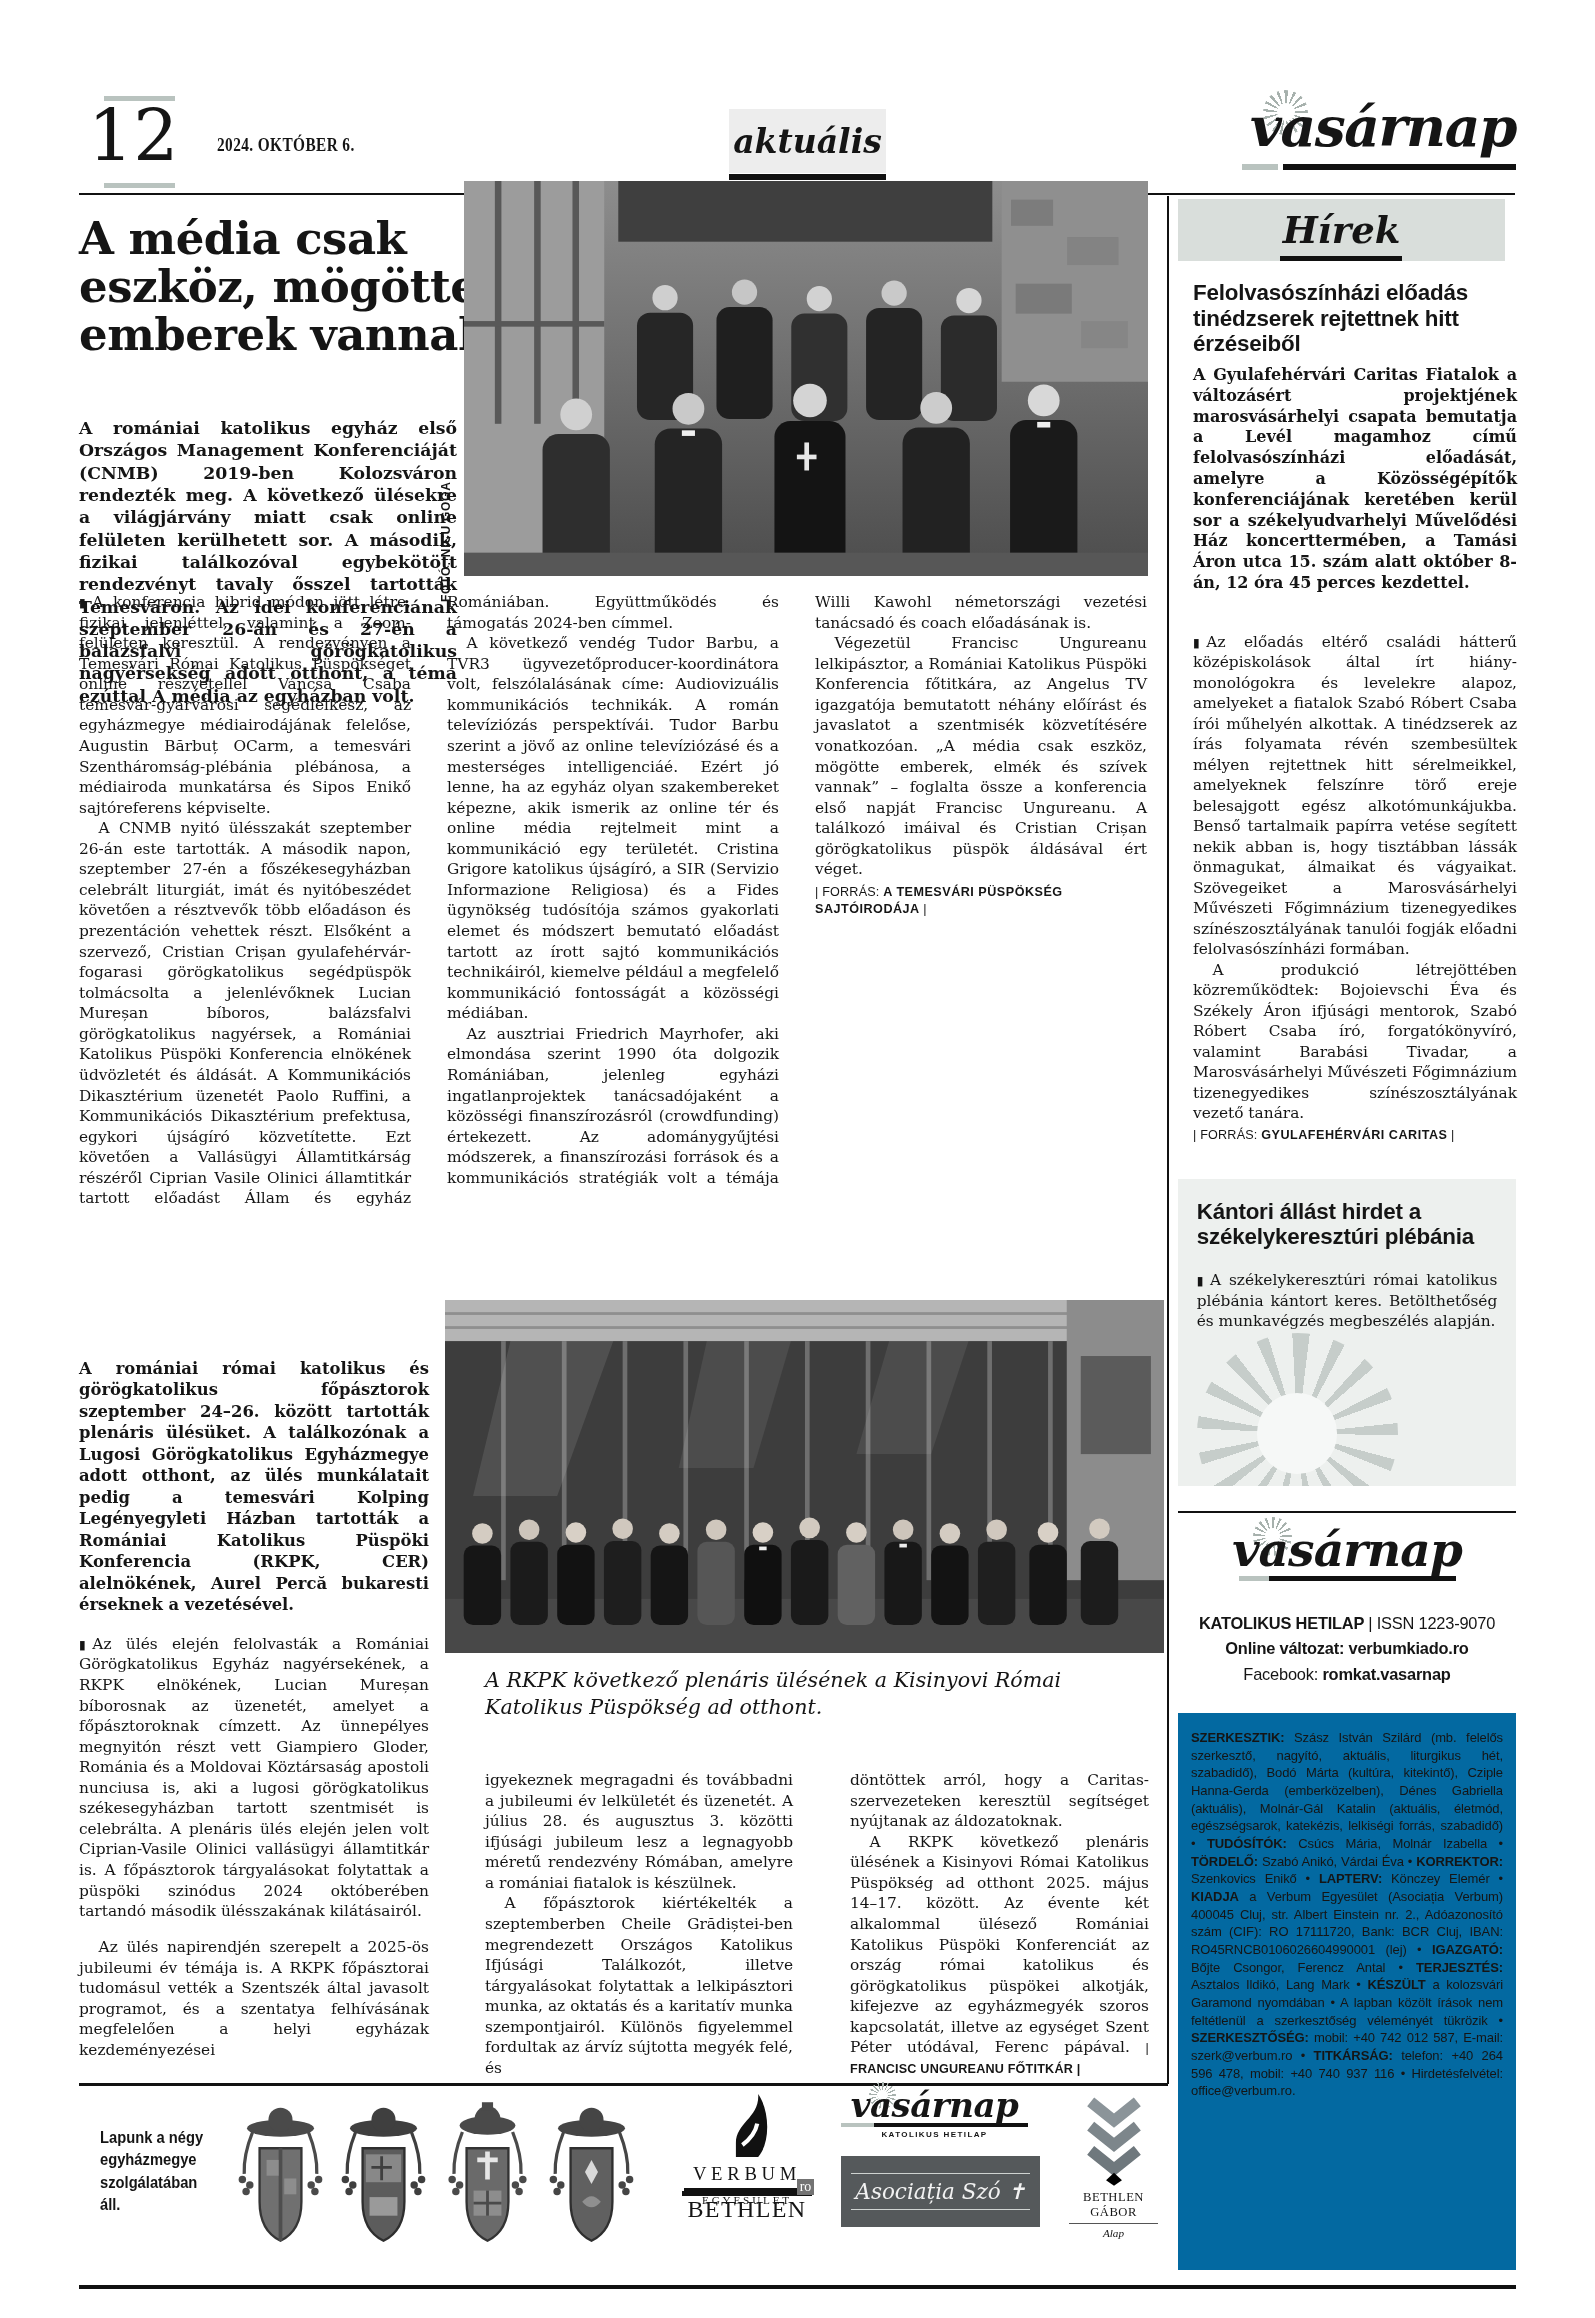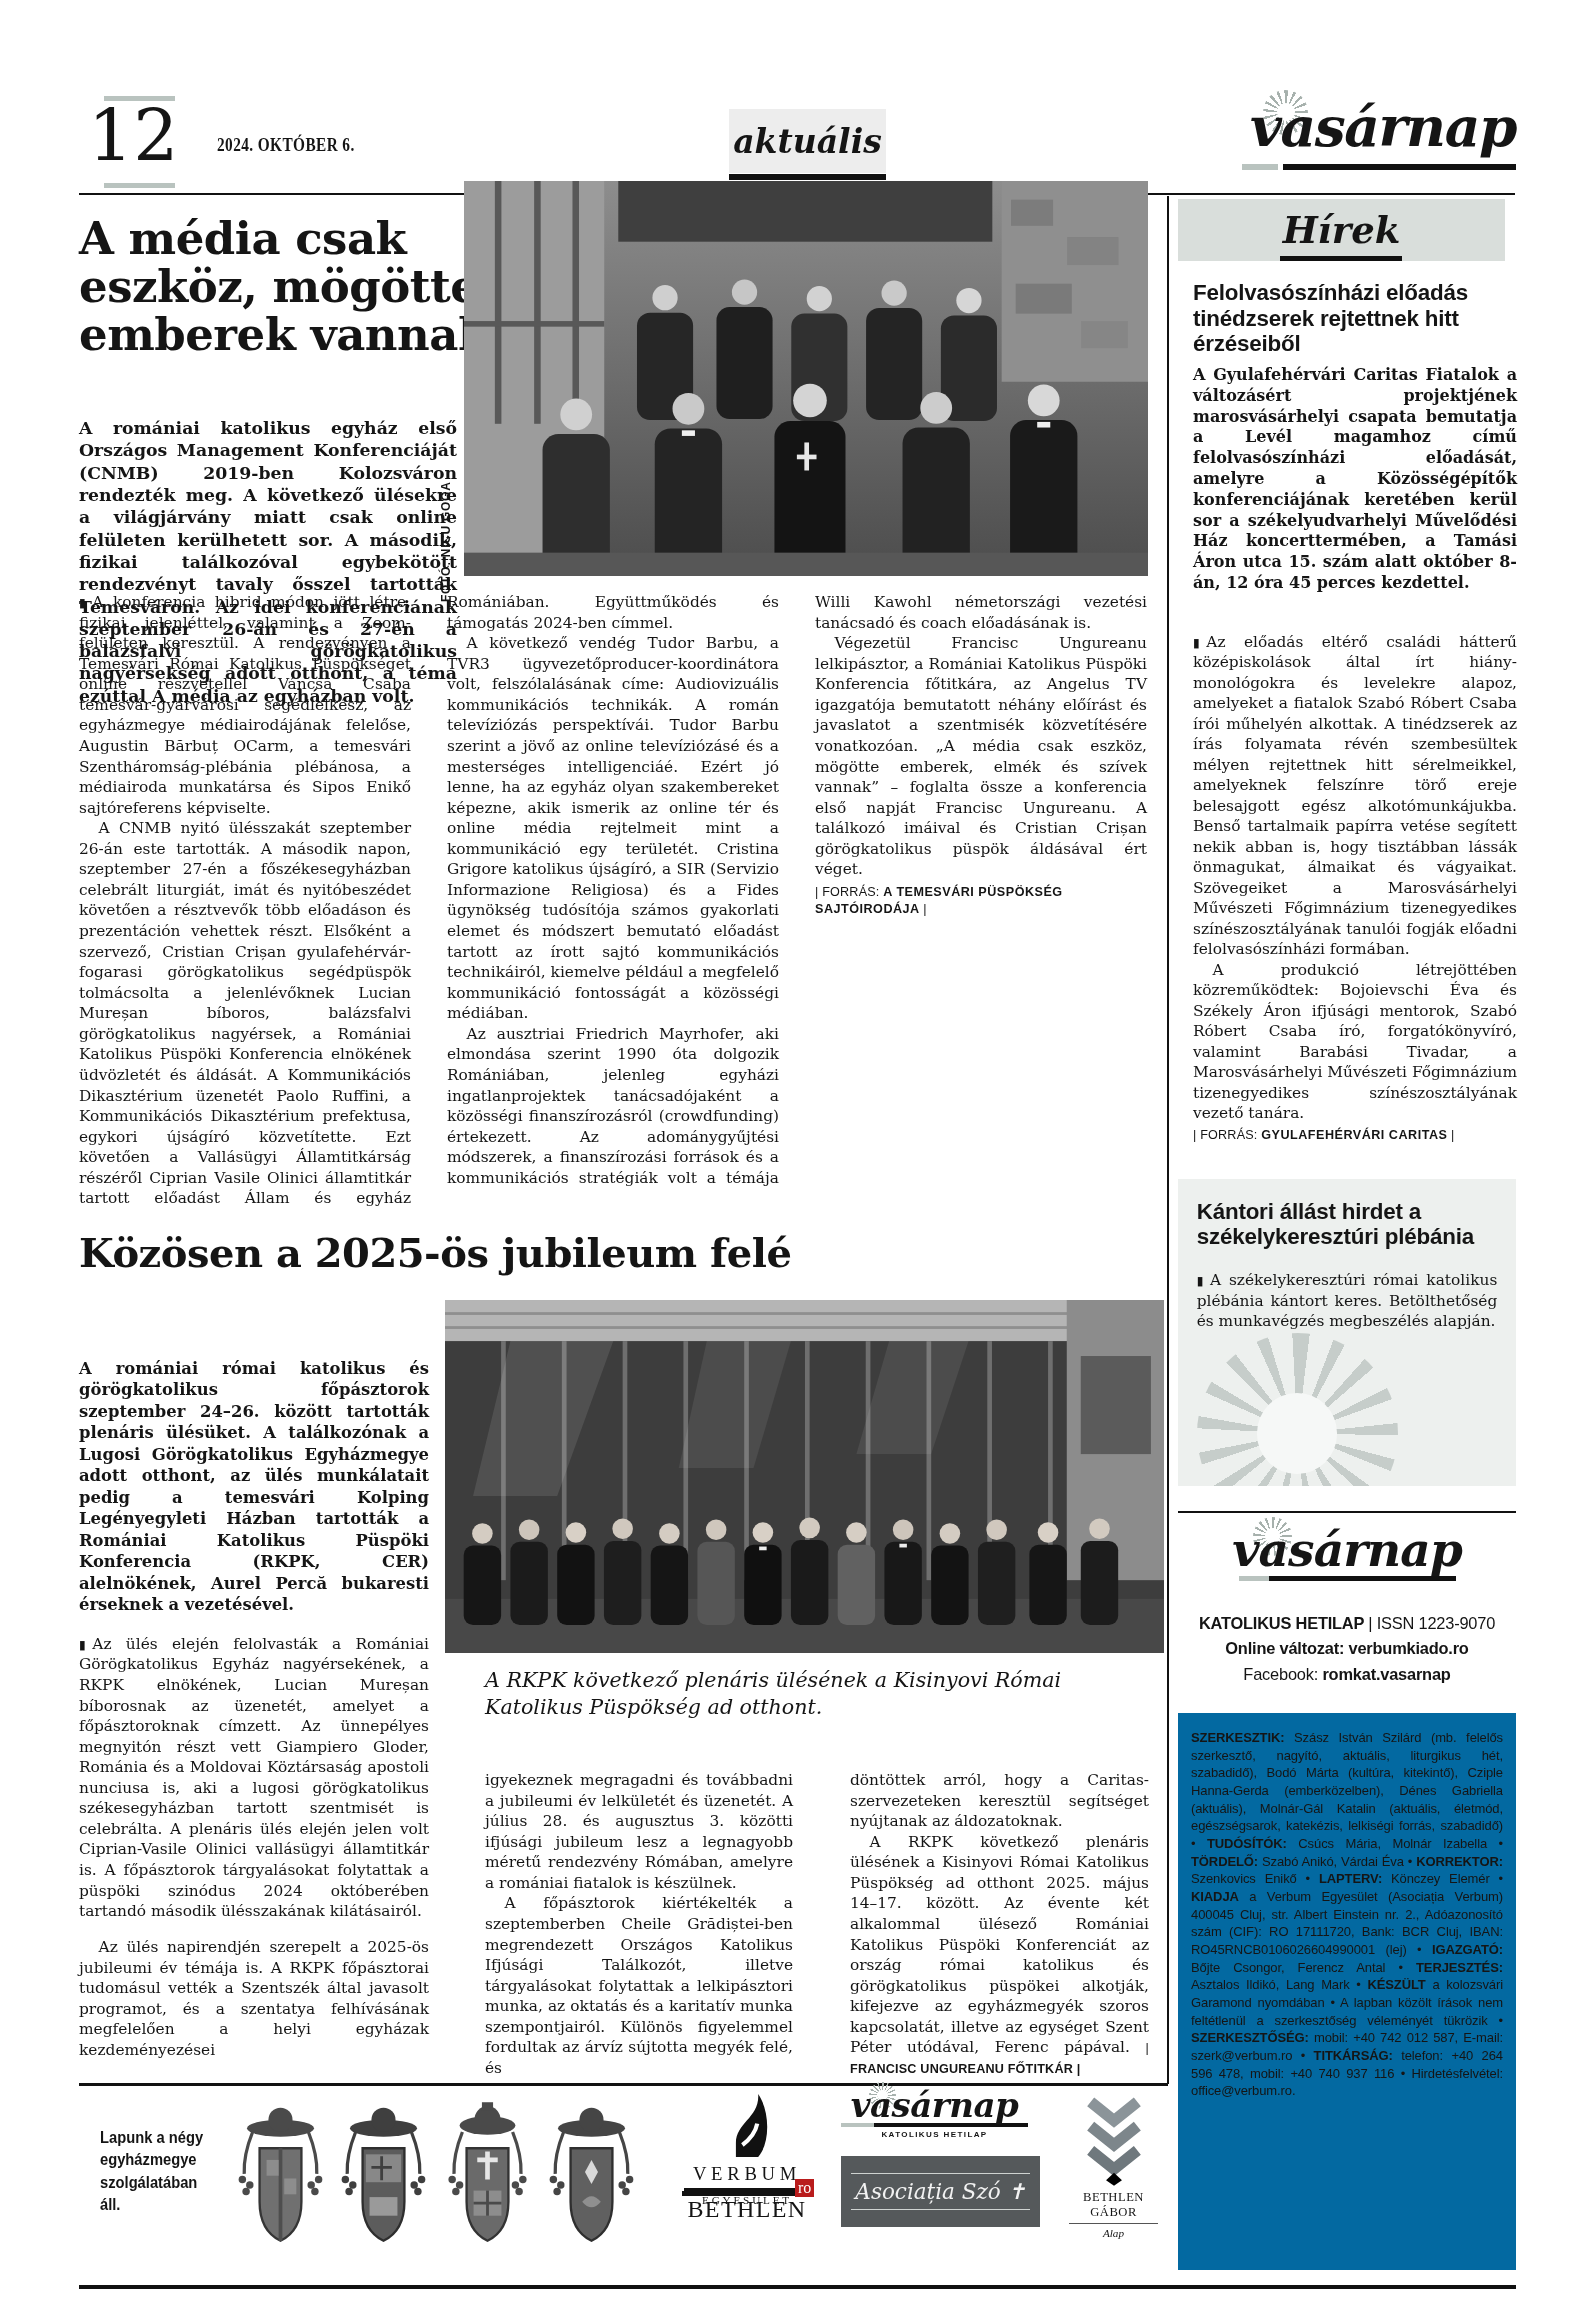--- a/index.html
+++ b/index.html
@@ -67,22 +67,22 @@
   
   #strip-text{left:100px;top:2127px;width:117px;font-family:"Liberation Sans",sans-serif;font-weight:bold;
               font-size:16px;line-height:1.4;transform:scaleX(.92);transform-origin:left;}
   .crest{top:2099px;width:93px;height:159px;}
   #verbum{left:679px;top:2093px;width:136px;text-align:center;}
   #verbum .vname{font-family:"Liberation Serif",serif;font-size:18.7px;letter-spacing:4.7px;margin-top:2.8px;}
   #verbum .vrule{height:2.3px;background:#111;margin:3.7px 4.7px;}
   #verbum .vsub{font-family:"Liberation Serif",serif;font-size:11.2px;letter-spacing:2.8px;}
   #romkat{left:679px;top:2191px;width:136px;text-align:center;}
   #romkat .rbar{position:relative;height:4.7px;background:#111;margin:0 2.8px;}
-  #romkat .ro{position:absolute;right:-1.9px;top:-12px;background:#b91c1c;color:#fff;font-family:"Liberation Serif",serif;
-              font-size:16px;padding:0 2.8px;}
+  #romkat .ro{position:absolute;right:-1.9px;top:-12px;background:#737373;color:#fff;font-family:"Liberation Serif",serif;
+              font-size:14px;padding:0 2.8px;}
   #romkat .rname{font-family:"Liberation Serif",serif;font-size:24px;letter-spacing:1.4px;line-height:1.1;}
   #vas-mini{left:841px;top:2088px;width:187px;text-align:center;}
   #vas-mini .word{position:relative;z-index:1;font-style:italic;font-weight:bold;font-size:34px;letter-spacing:-0.5px;
                   font-family:"DejaVu Serif",serif;line-height:1;}
   #vas-mini .mrule{display:flex;margin-top:0.9px;}
   #vas-mini .mrule .g{height:4.2px;background:#b9c3bf;width:33px;}
   #vas-mini .mrule .b{height:4.2px;background:#111;flex:1;}
   #vas-mini .msub{font-family:"Liberation Sans",sans-serif;font-weight:bold;font-size:8px;letter-spacing:1.4px;margin-top:2.8px;}
   #kerszo{left:841px;top:2156px;width:199px;height:71px;background:#55595b;color:#f2f2f2;display:flex;
           flex-direction:column;align-items:center;justify-content:center;}
@@ -176,21 +176,20 @@
     <p class="mk" data-name="article1-paragraph">A konferencia hibrid módon jött létre, fizikai jelenléttel, valamint a Zoom-felületen keresztül. A rendezvényen a Temesvári Római Katolikus Püspökséget online részvétellel Váncsa Csaba temesvár-gyárvárosi segédlelkész, az egyházmegye médiairodájának felelőse, Augustin Bărbuț OCarm, a temesvári Szentháromság-plébánia plébánosa, a médiairoda munkatársa és Sipos Enikő sajtóreferens képviselte.</p>
     <p class="indent" data-name="article1-paragraph">A CNMB nyitó ülésszakát szeptember 26-án este tartották. A második napon, szeptember 27-én a főszékesegyházban celebrált liturgiát, imát és nyitóbeszédet követően a résztvevők több előadáson és prezentáción vehettek részt. Elsőként a szervező, Cristian Crișan gyulafehérvár-fogarasi görögkatolikus segédpüspök tolmácsolta a jelenlévőknek Lucian Mureșan bíboros, balázsfalvi görögkatolikus nagyérsek, a Romániai Katolikus Püspöki Konferencia elnökének üdvözletét és áldását. A Kommunikációs Dikasztérium üzenetét Paolo Ruffini, a Kommunikációs Dikasztérium prefektusa, egykori újságíró közvetítette. Ezt követően a Vallásügyi Államtitkárság részéről Ciprian Vasile Olinici államtitkár tartott előadást Állam és egyház Romániában. Együttműködés és támogatás 2024-ben címmel.</p>
     <p class="indent" data-name="article1-paragraph">A következő vendég Tudor Barbu, a TVR3 ügyvezetőproducer-koordinátora volt, felszólalásának címe: Audiovizuális kommunikációs technikák. A román televíziózás perspektívái. Tudor Barbu szerint a jövő az online televíziózásé és a mesterséges intelligenciáé. Ezért jó lenne, ha az egyház olyan szakembereket képezne, akik ismerik az online tér és online média rejtelmeit mint a kommunikáció egy területét. Cristina Grigore katolikus újságíró, a SIR (Servizio Informazione Religiosa) és a Fides ügynökség tudósítója számos gyakorlati elemet és módszert bemutató előadást tartott az írott sajtó kommunikációs technikáiról, kiemelve például a megfelelő kommunikáció fontosságát a közösségi médiában.</p>
     <p class="indent" data-name="article1-paragraph">Az ausztriai Friedrich Mayrhofer, aki elmondása szerint 1990 óta dolgozik Romániában, jelenleg egyházi ingatlanprojektek tanácsadójaként a közösségi finanszírozásról (crowdfunding) értekezett. Az adománygyűjtési módszerek, a finanszírozási források és a kommunikációs stratégiák volt a témája Willi Kawohl németországi vezetési tanácsadó és coach előadásának is.</p>
     <p class="indent" data-name="article1-paragraph">Végezetül Francisc Ungureanu lelkipásztor, a Romániai Katolikus Püspöki Konferencia főtitkára, az Angelus TV igazgatója bemutatott néhány előírást és javaslatot a szentmisék közvetítésére vonatkozóan. „A média csak eszköz, mögötte emberek, elmék és szívek vannak” – foglalta össze a konferencia első napját Francisc Ungureanu. A találkozó imáival és Cristian Crișan görögkatolikus püspök áldásával ért véget.</p>
     <div class="srcline" data-name="article1-source">
       <span>| FORRÁS: </span><b>A TEMESVÁRI PÜSPÖKSÉG SAJTÓIRODÁJA</b><span> |</span>
     </div>
   </div>
 
-  <h1 class="abs" id="a2-headline" style="margin:0;" data-name="article2-headline">Közösen a 2025-ös jubileum felé</h1>
 
   <svg class="abs" id="photo2" viewBox="0 0 1538 756" preserveAspectRatio="none" data-name="bishops-group-photo">
     <rect width="1538" height="756" fill="#3d3d3d"></rect>
     <rect x="0" y="0" width="1538" height="88" fill="#b5b5b5"></rect>
     <rect x="0" y="26" width="1538" height="6" fill="#8f8f8f"></rect>
       <rect x="0" y="56" width="1538" height="6" fill="#8f8f8f"></rect>
     <rect x="1330" y="0" width="208" height="600" fill="#8c8c8c"></rect>
     <rect x="1360" y="120" width="150" height="210" fill="#5b5b5b"></rect>
     <g fill="#6f6f6f">
         <rect x="120" y="88" width="10" height="512"></rect>

